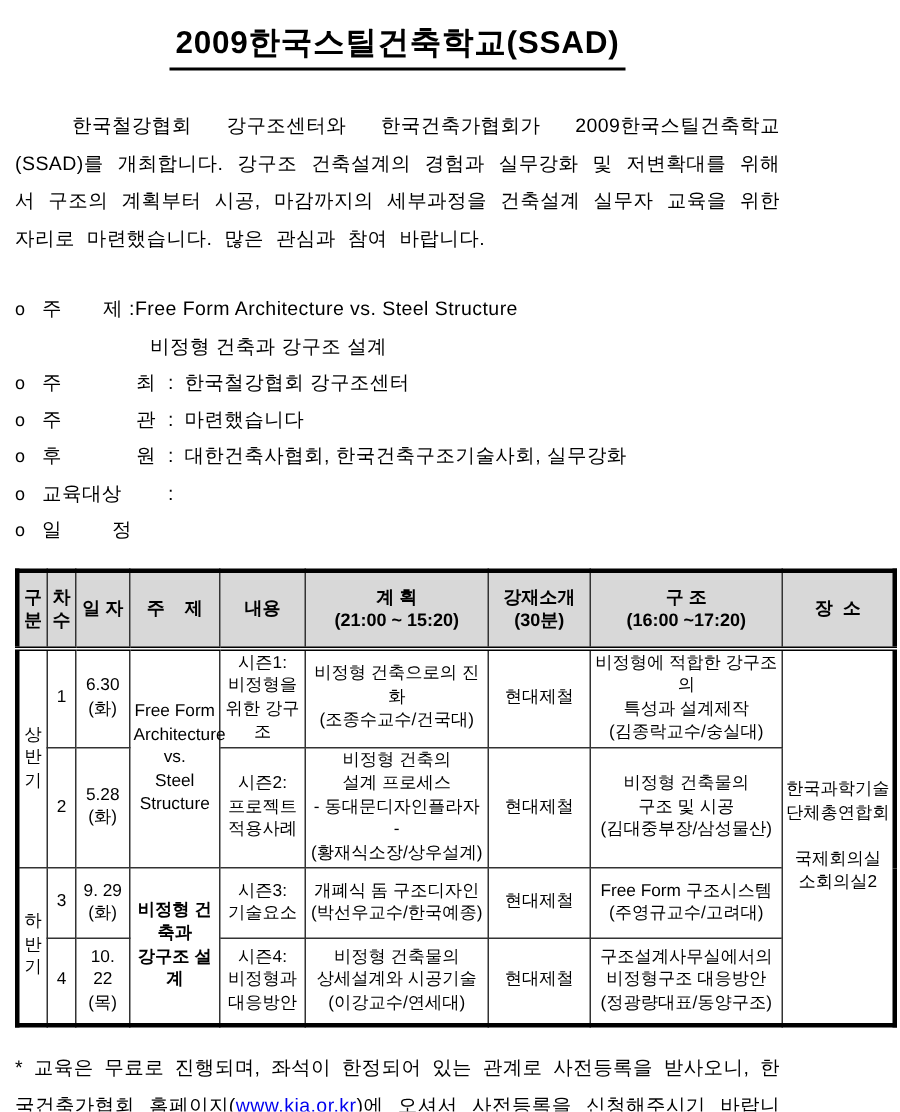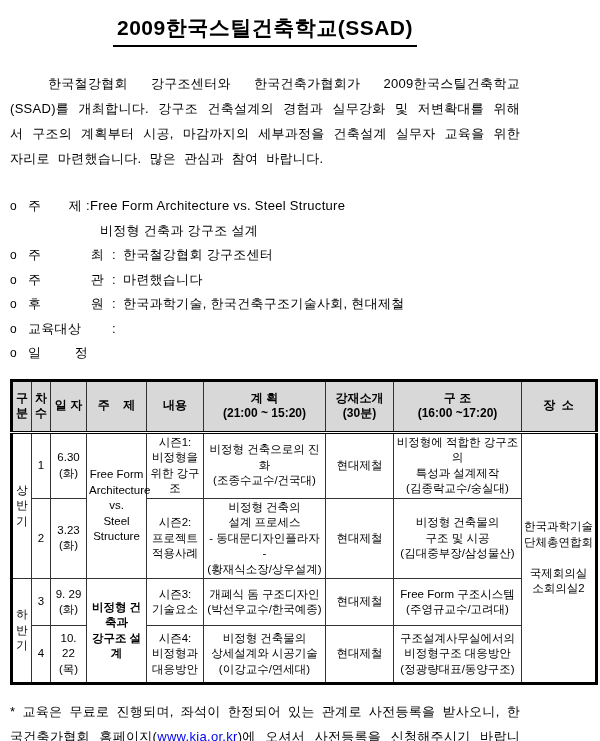--- a/index.html
+++ b/index.html
@@ -99,21 +99,21 @@
       <span class="marker">o</span>
       <span class="label">주 관</span>
       <span class="colon">:</span>
       <span class="value">마련했습니다</span>
     </div>
 
     <div class="info-line">
       <span class="marker">o</span>
       <span class="label">후 원</span>
       <span class="colon">:</span>
-      <span class="value">한국과학기술, 한국건축구조기술사회, 현대제철</span>
+      <span class="value">대한건축사협회, 한국건축구조기술사회, 실무강화</span>
     </div>
 
     <div class="info-line">
       <span class="marker">o</span>
       <span class="label">교육대상</span>
       <span class="colon">:</span>
     </div>
 
     <div class="info-line">
       <span class="marker">o</span>
@@ -173,21 +173,21 @@
 특성과 설계제작
 (김종락교수/숭실대)</td>
         <td rowspan="4">한국과학기술
 단체총연합회
 
 국제회의실
 소회의실2</td>
       </tr>
       <tr class="r2">
         <td>2</td>
-        <td>3.23
+        <td>5.28
 (화)</td>
         <td>시즌2:
 프로젝트
 적용사례</td>
         <td>비정형 건축의
 설계 프로세스
 - 동대문디자인플라자 -
 (황재식소장/상우설계)</td>
         <td>현대제철</td>
         <td>비정형 건축물의

